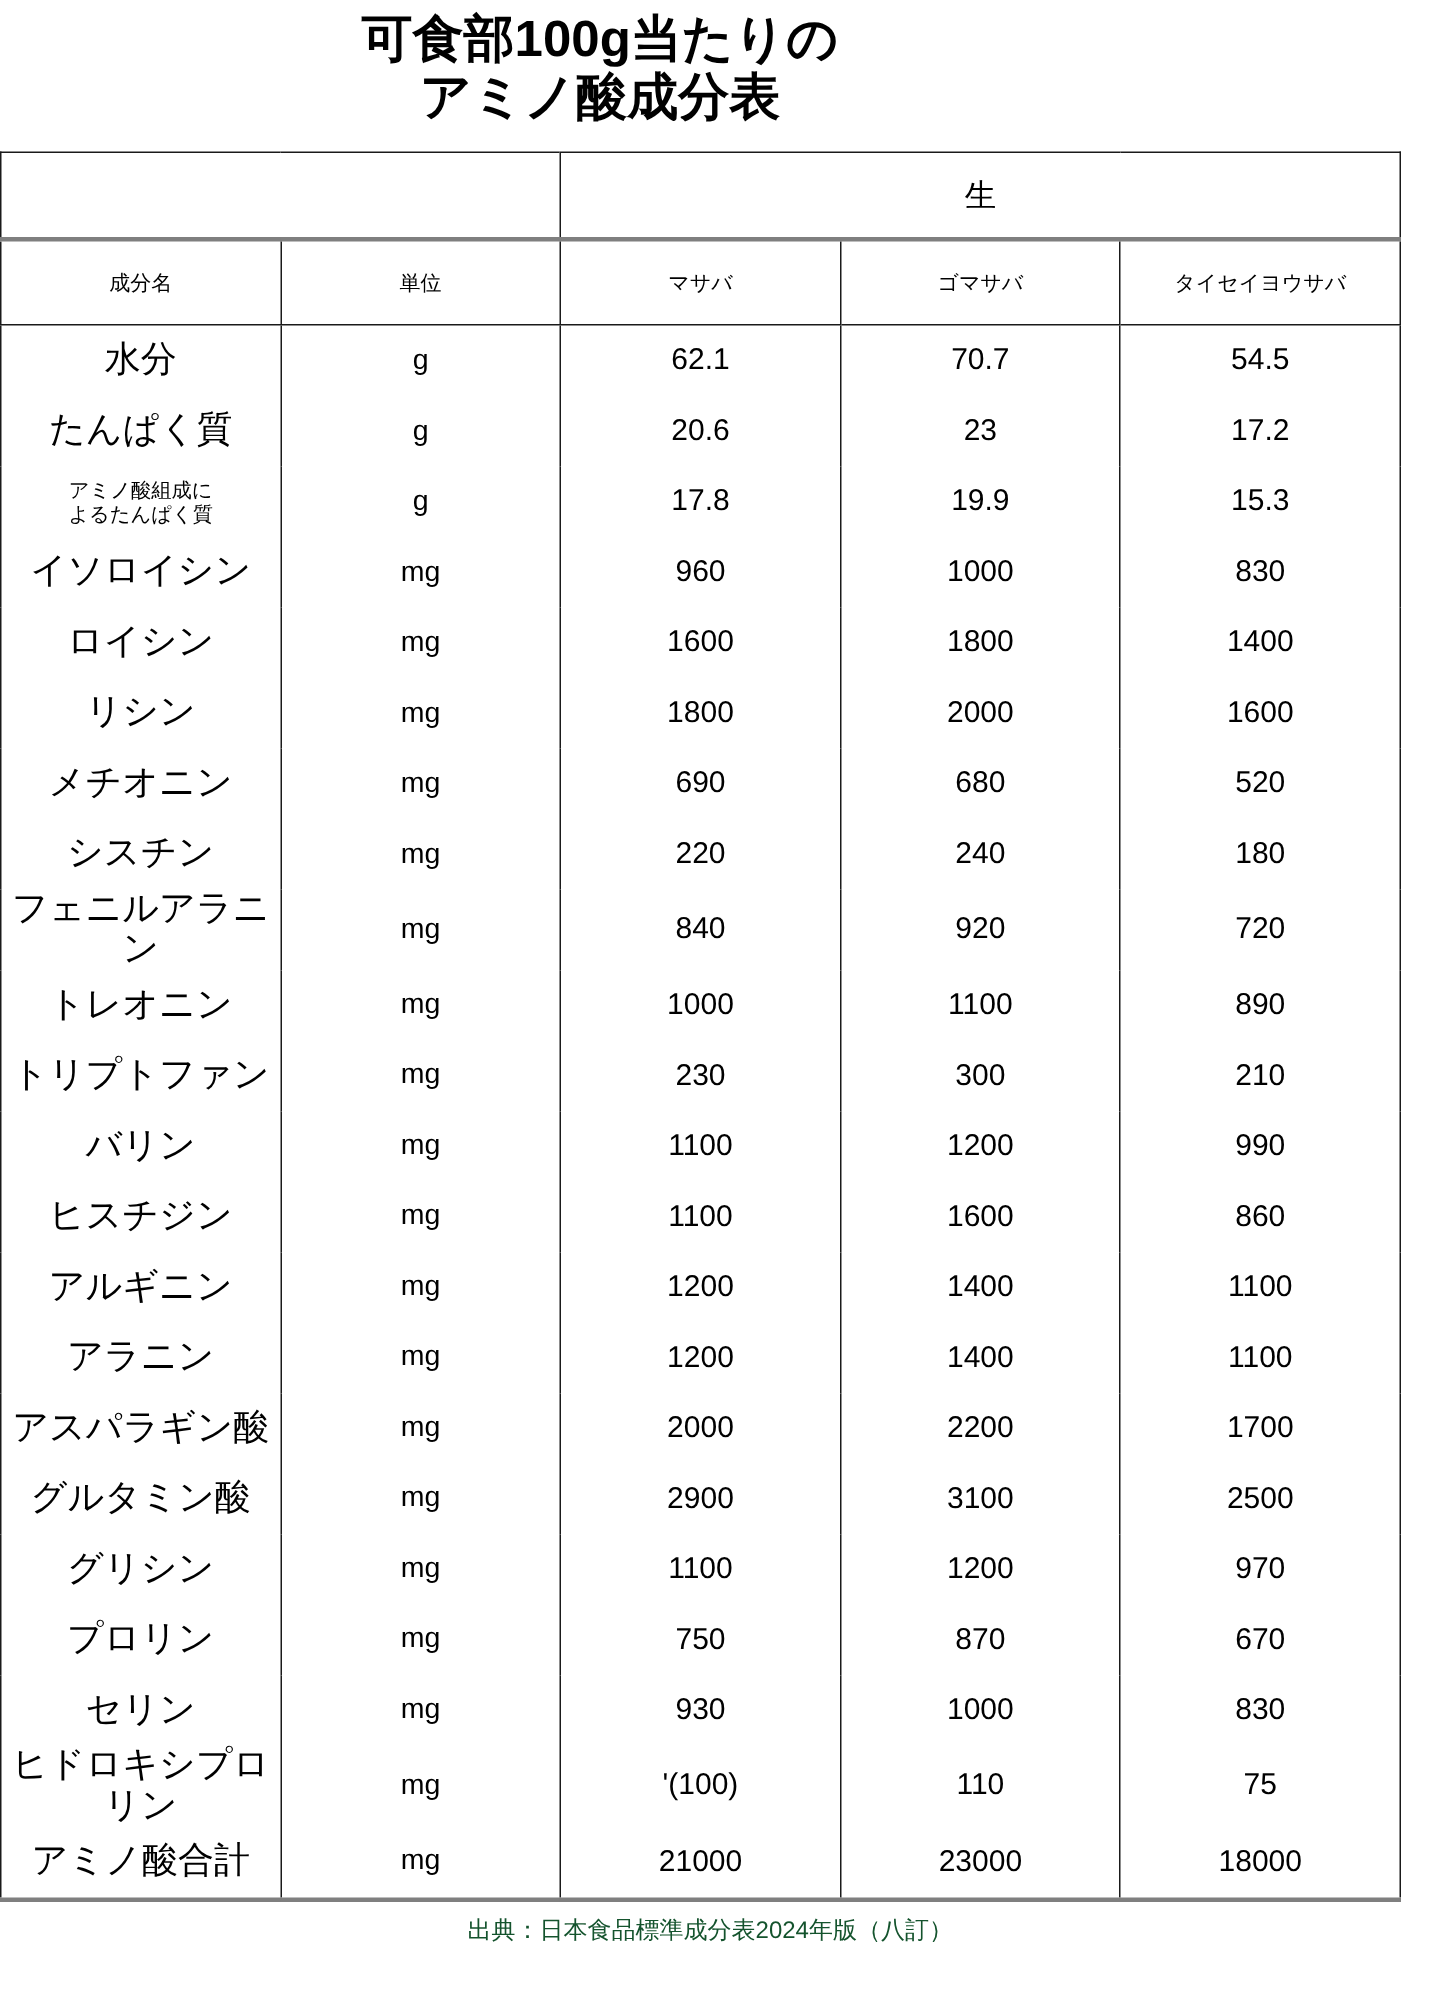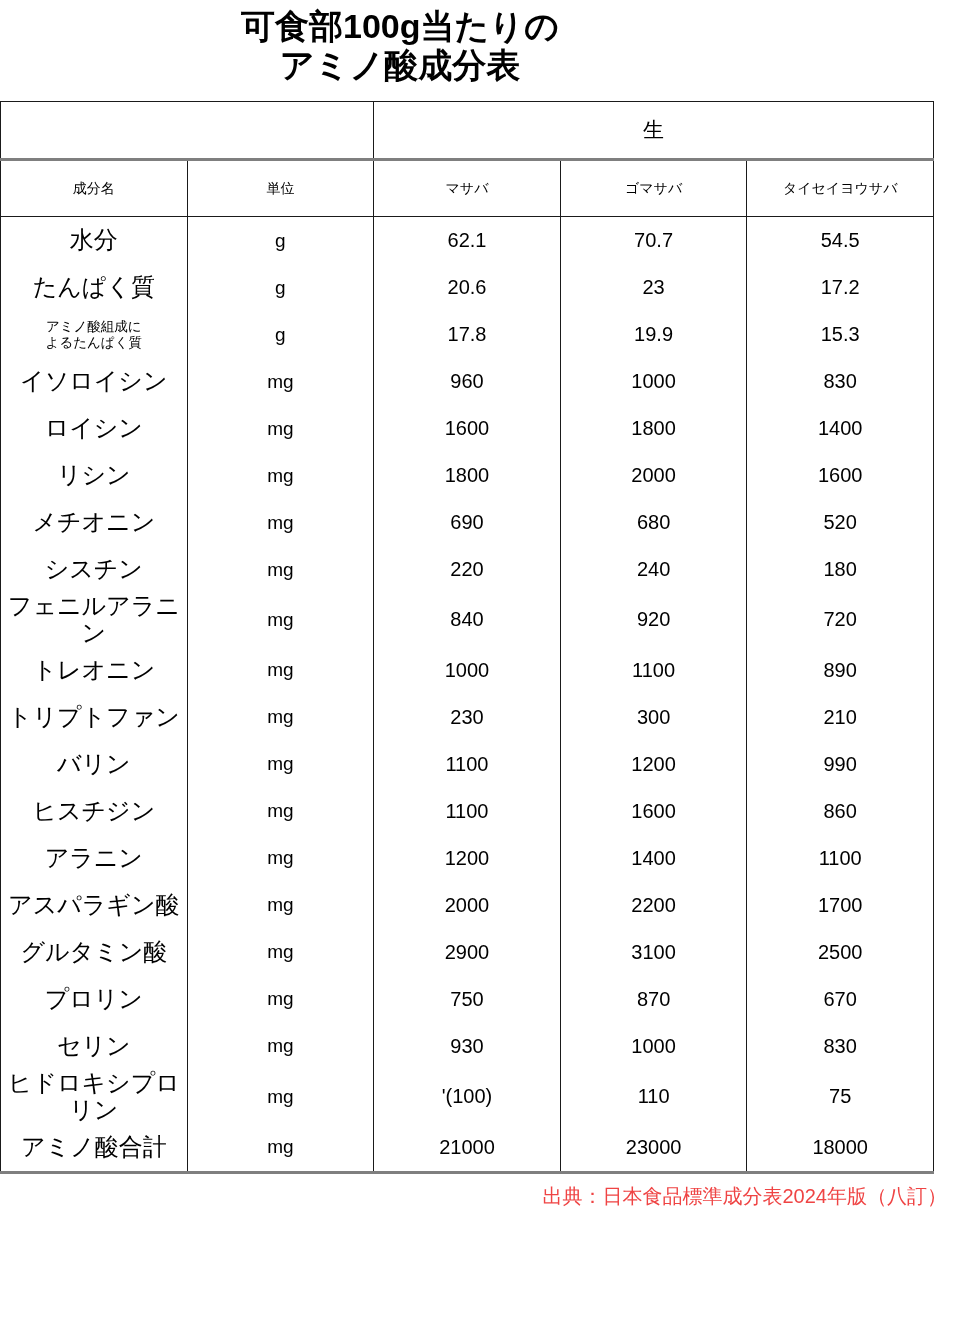--- a/index.html
+++ b/index.html
@@ -74,24 +74,24 @@
     font-size: 24px;
     line-height: 1.12;
     white-space: pre-line;
   }
   td.name-cell.small { font-size: 13.5px; }
   td.unit-cell { font-size: 19px; }
   td.value-cell { font-size: 20px; }
   .source {
     width: 947px;
     box-sizing: border-box;
-    text-align: right;
-    font-size: 20px;
+    text-align: center;
+    font-size: 16px;
     margin-top: 9px;
-    color: #ef4444;
+    color: #14532d;
   }
 </style>
 </head>
 <body>
 
 <div class="page">
 
   <div class="title">可食部100g当たりの
 アミノ酸成分表</div>
 
@@ -203,20 +203,27 @@
           <td class="value-cell">990</td>
         </tr>
         <tr>
           <td class="name-cell">ヒスチジン</td>
           <td class="unit-cell">mg</td>
           <td class="value-cell">1100</td>
           <td class="value-cell">1600</td>
           <td class="value-cell">860</td>
         </tr>
         <tr>
+          <td class="name-cell">アルギニン</td>
+          <td class="unit-cell">mg</td>
+          <td class="value-cell">1200</td>
+          <td class="value-cell">1400</td>
+          <td class="value-cell">1100</td>
+        </tr>
+        <tr>
           <td class="name-cell">アラニン</td>
           <td class="unit-cell">mg</td>
           <td class="value-cell">1200</td>
           <td class="value-cell">1400</td>
           <td class="value-cell">1100</td>
         </tr>
         <tr>
           <td class="name-cell">アスパラギン酸</td>
           <td class="unit-cell">mg</td>
           <td class="value-cell">2000</td>
@@ -224,20 +231,27 @@
           <td class="value-cell">1700</td>
         </tr>
         <tr>
           <td class="name-cell">グルタミン酸</td>
           <td class="unit-cell">mg</td>
           <td class="value-cell">2900</td>
           <td class="value-cell">3100</td>
           <td class="value-cell">2500</td>
         </tr>
         <tr>
+          <td class="name-cell">グリシン</td>
+          <td class="unit-cell">mg</td>
+          <td class="value-cell">1100</td>
+          <td class="value-cell">1200</td>
+          <td class="value-cell">970</td>
+        </tr>
+        <tr>
           <td class="name-cell">プロリン</td>
           <td class="unit-cell">mg</td>
           <td class="value-cell">750</td>
           <td class="value-cell">870</td>
           <td class="value-cell">670</td>
         </tr>
         <tr>
           <td class="name-cell">セリン</td>
           <td class="unit-cell">mg</td>
           <td class="value-cell">930</td>

